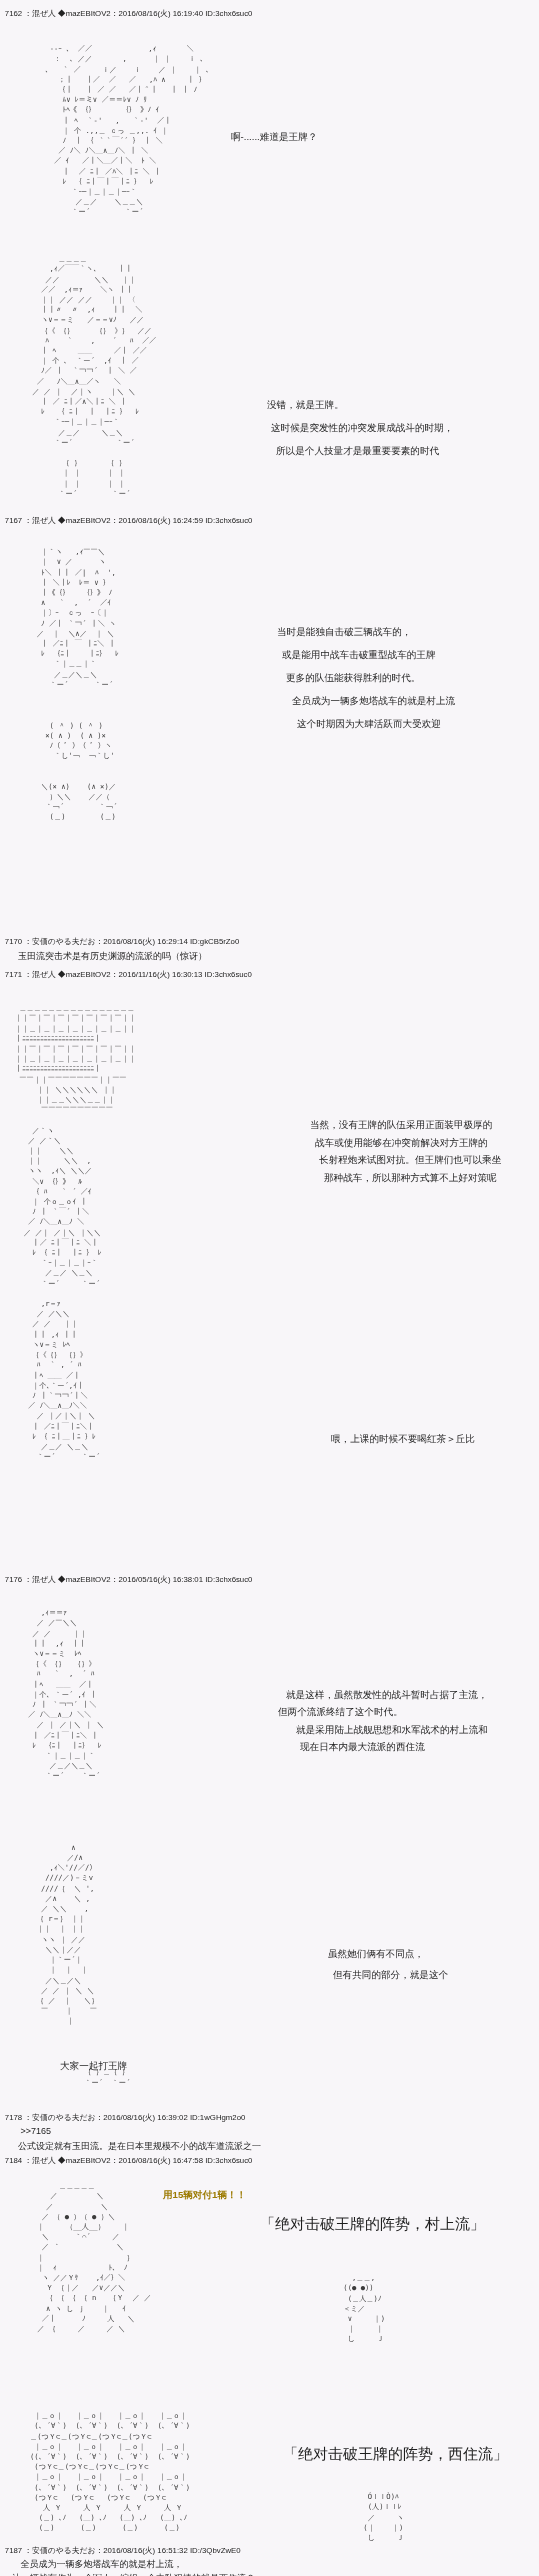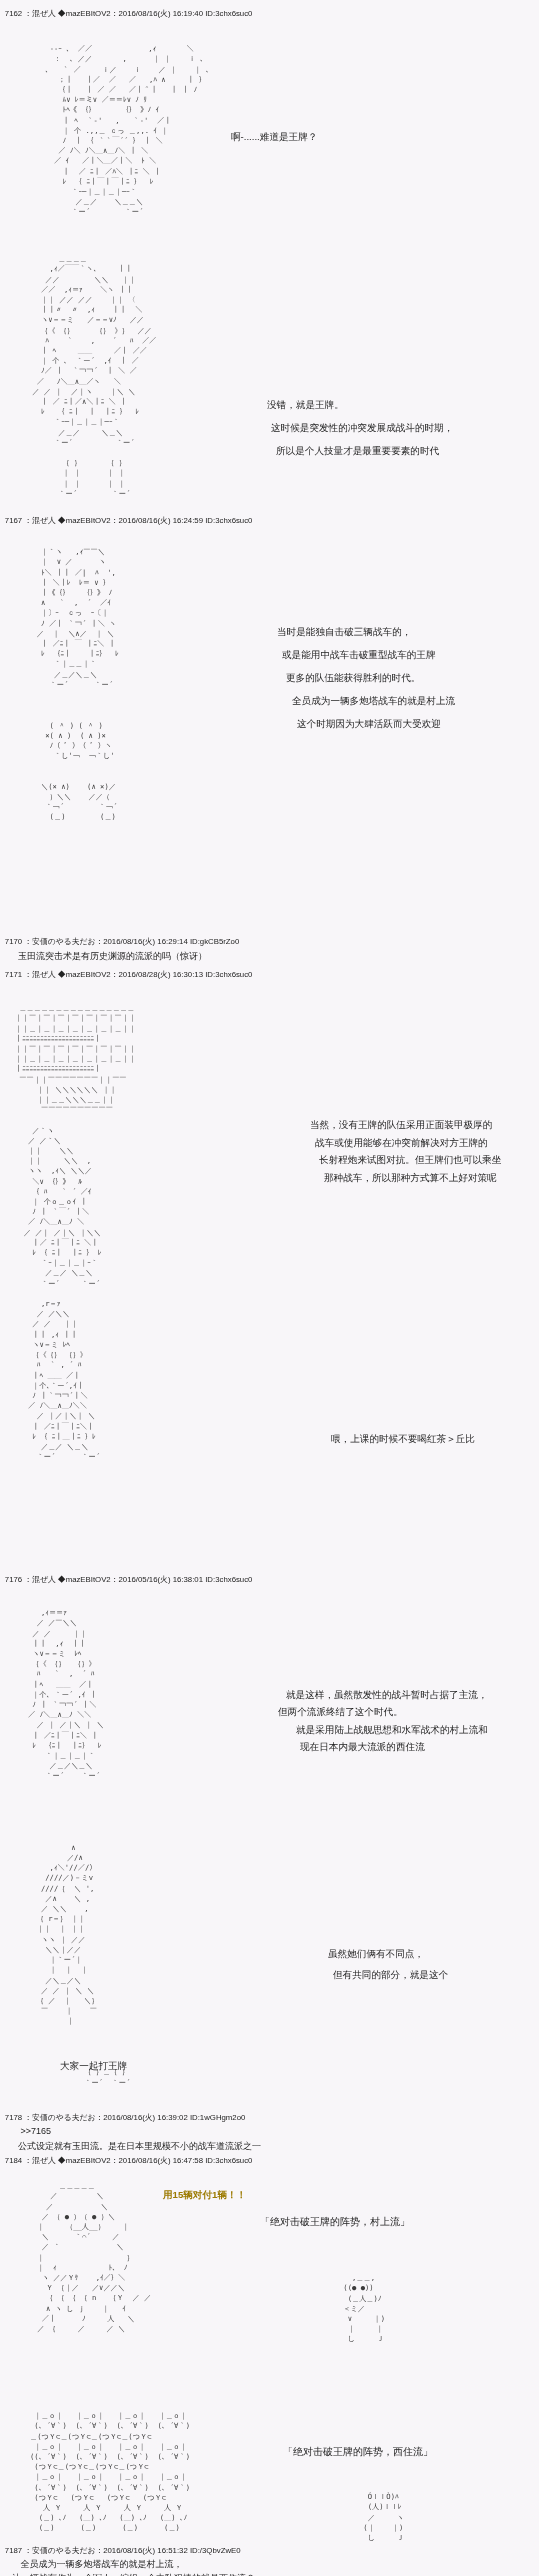--- a/index.html
+++ b/index.html
@@ -17,21 +17,21 @@
     font-size:7.2px;line-height:10.2px;white-space:pre;color:#3c3c3c;
   }
   .dlg{
     position:absolute;font-size:9.6px;color:#1e1e1e;white-space:nowrap;text-align:right;
   }
   .body-line{
     position:absolute;font-size:9px;color:#232323;white-space:nowrap;text-align:center;
   }
   .anchor{color:#1e1e1e;text-decoration:none;}
   .shout{color:#9c7a00;font-weight:bold;}
-  .bracket{font-size:10px;}
+  .bracket{font-size:15px;}
 </style>
 </head>
 <body>
 
 <div class="canvas">
 
   <div class="hdr" style="left:4.8px;top:3.6px">7162 ：混ぜ人 ◆mazEBItOV2：2016/08/16(火) 16:19:40 ID:3chx6suc0</div>
   <pre class="aa" style="left:28px;top:33px">     --ｰ 、 ／／             ,ｨ       ＼
       ：  ､ ／／       ,      ｜ ｜    ｉ ､
     ､   ｀ ／     ｉ／    ｉ    ／ ｜    ｜ ､
@@ -108,21 +108,21 @@
         (＿)        (＿)</pre>
   <div class="dlg" style="left:277px;top:622px">当时是能独自击破三辆战车的，</div>
   <div class="dlg" style="left:282px;top:645px">或是能用中战车击破重型战车的王牌</div>
   <div class="dlg" style="left:286px;top:668px">更多的队伍能获得胜利的时代。</div>
   <div class="dlg" style="left:292px;top:691px">全员成为一辆多炮塔战车的就是村上流</div>
   <div class="dlg" style="left:297px;top:714px">这个时期因为大肆活跃而大受欢迎</div>
 
   <div class="hdr" style="left:4.8px;top:932px">7170 ：安価のやる夫だお：2016/08/16(火) 16:29:14 ID:gkCB5rZo0</div>
   <div class="body-line" style="left:18px;top:946px">玉田流突击术是有历史渊源的流派的吗（惊讶）</div>
 
-  <div class="hdr" style="left:4.8px;top:965px">7171 ：混ぜ人 ◆mazEBItOV2：2016/08/28(火) 16:30:13 ID:3chx6suc0</div>
+  <div class="hdr" style="left:4.8px;top:965px">7171 ：混ぜ人 ◆mazEBItOV2：2016/11/16(火) 16:30:13 ID:3chx6suc0</div>
   <pre class="aa" style="left:15px;top:992px"> ＿＿＿＿＿＿＿＿＿＿＿＿＿＿＿＿
 ｜｜￣｜￣｜￣｜￣｜￣｜￣｜￣｜｜
 ｜｜＿｜＿｜＿｜＿｜＿｜＿｜＿｜｜
 ｜ﾆﾆﾆﾆﾆﾆﾆﾆﾆﾆﾆﾆﾆﾆﾆﾆﾆﾆﾆﾆ｜
 ｜｜￣｜￣｜￣｜￣｜￣｜￣｜￣｜｜
 ｜｜＿｜＿｜＿｜＿｜＿｜＿｜＿｜｜
 ｜ﾆﾆﾆﾆﾆﾆﾆﾆﾆﾆﾆﾆﾆﾆﾆﾆﾆﾆﾆﾆ｜
  ￣￣｜｜￣￣￣￣￣￣￣｜｜￣￣
      ｜｜ ＼＼＼＼＼＼ ｜｜
      ｜｜＿＿＼＼＼＿＿｜｜

